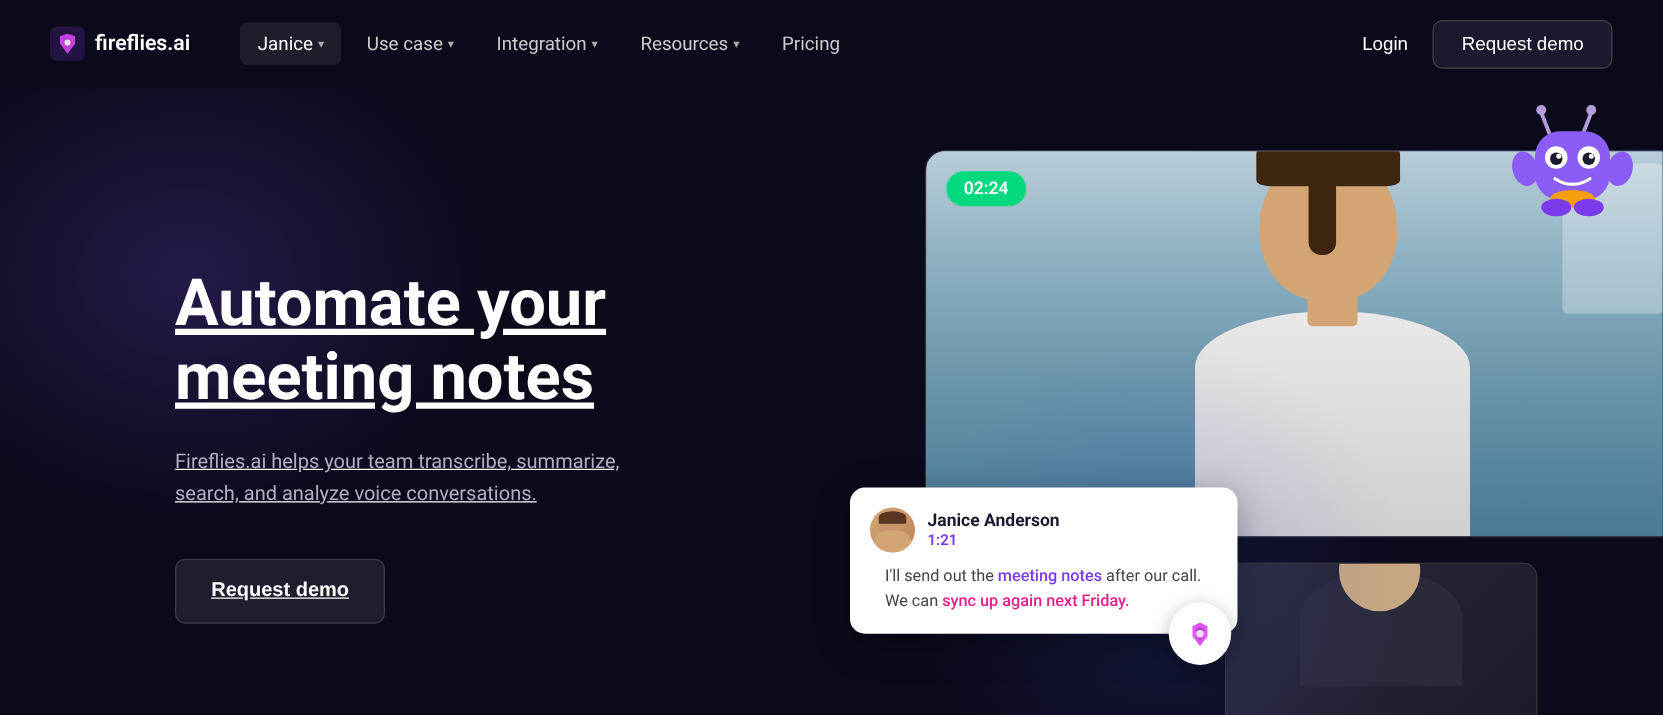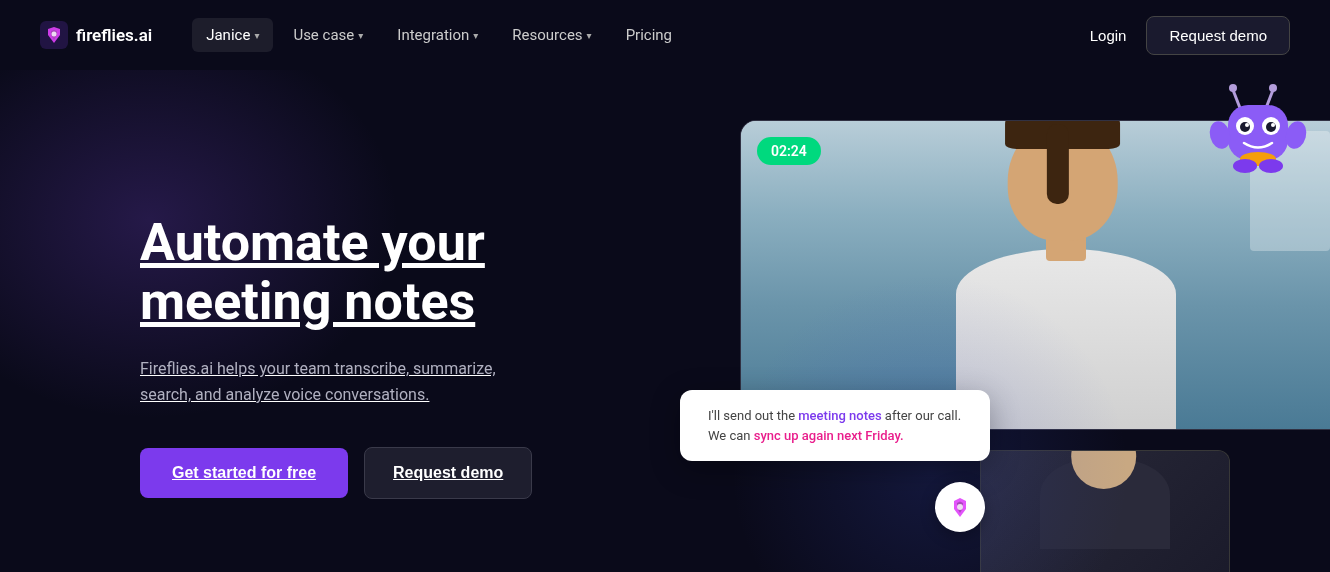--- a/index.html
+++ b/index.html
@@ -354,21 +354,20 @@
     <button class="btn-request-demo">Request demo</button>
   </div>
 </nav>
 
 <section class="hero">
 
   <div class="hero-left">
     <h1 class="hero-title">Automate your meeting notes</h1>
     <p class="hero-subtitle">Fireflies.ai helps your team transcribe, summarize, search, and analyze voice conversations.</p>
     <div class="hero-buttons">
-      <button class="btn-get-started">Get started for free</button>
       <button class="btn-request-demo-hero">Request demo</button>
     </div>
   </div>
 
   <div class="hero-right">
 
     <div class="robot-mascot">
       <svg width="120" height="120" viewBox="0 0 120 120">
 
         <line x1="42" y1="28" x2="35" y2="10" stroke="#b39ddb" stroke-width="3" stroke-linecap="round"></line>
@@ -417,20 +416,31 @@
           <div style="position:absolute;bottom:225px;left:50%;transform:translateX(-87%);width:22px;height:80px;background:#3d2510;border-radius:10px;"></div>
         </div>
 
         <div class="timer-badge">
           <span>02:24</span>
         </div>
       </div>
     </div>
 
     <div class="chat-card">
+      <div class="chat-header">
+        <div class="chat-avatar">
+          <div style="position:absolute;top:5px;left:50%;transform:translateX(-50%);width:20px;height:20px;background:#c8956a;border-radius:50%;"></div>
+          <div style="position:absolute;bottom:0;left:50%;transform:translateX(-50%);width:30px;height:18px;background:#d4a574;border-radius:50% 50% 0 0;"></div>
+          <div style="position:absolute;top:3px;left:50%;transform:translateX(-50%);width:22px;height:10px;background:#5a3520;border-radius:50% 50% 0 0;"></div>
+        </div>
+        <div>
+          <div class="chat-name">Janice Anderson</div>
+          <div class="chat-time">1:21</div>
+        </div>
+      </div>
       <div class="chat-message">
         <span>I'll send out the </span><span class="chat-highlight-purple">meeting notes</span><span> after our call. We can </span><span class="chat-highlight-pink">sync up again next Friday.</span>
       </div>
     </div>
 
     <div class="video-card-2">
       <div class="video-bg-2">
         <div style="position:absolute;bottom:0;left:50%;transform:translateX(-50%);width:200px;height:130px;">
           <div style="position:absolute;bottom:40px;left:50%;transform:translateX(-50%);width:130px;height:90px;background:#2a2a3a;border-radius:40% 40% 0 0;"></div>
           <div style="position:absolute;bottom:100px;left:50%;transform:translateX(-52%);width:65px;height:65px;background:#c8a882;border-radius:50%;"></div>

